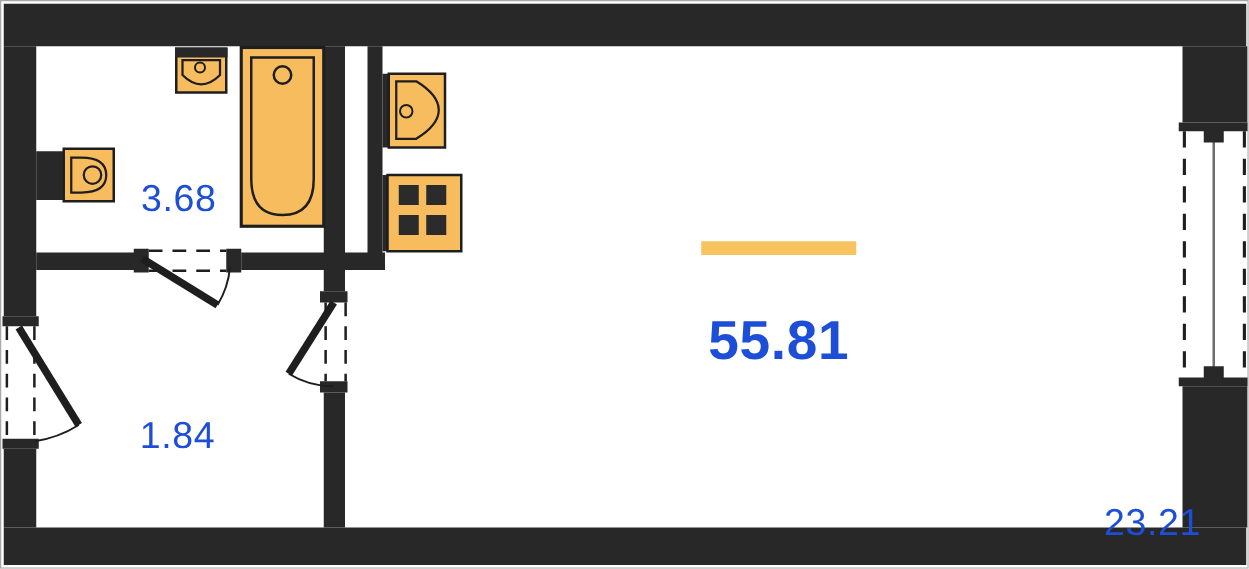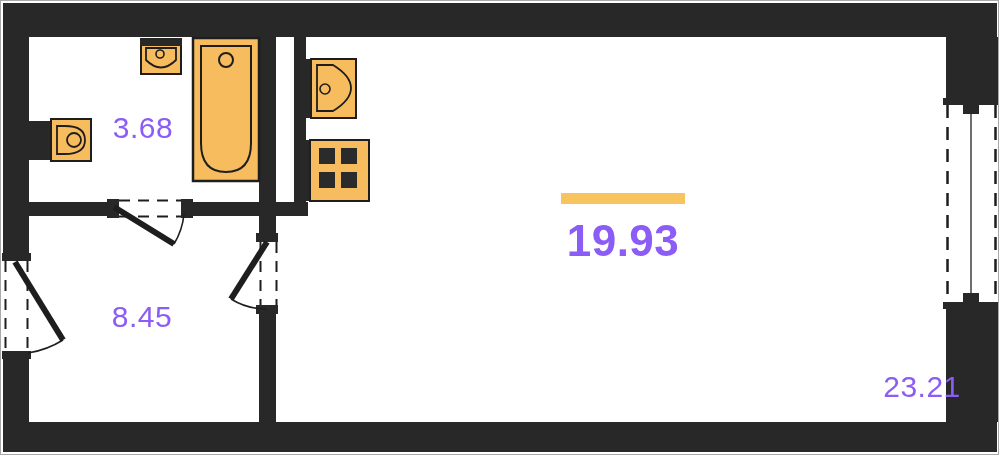--- a/index.html
+++ b/index.html
@@ -10,25 +10,26 @@
     background: #ffffff;
     box-sizing: border-box;
     border: 1px solid #a8a8a8;
     font-family: "Liberation Sans", sans-serif;
     overflow: hidden;
   }
   .plan-svg { position: absolute; left: 0; top: 0; width: 999px; height: 455px; }
   .area-label {
     position: absolute;
     transform: translate(-50%, -50%);
-    color: #8b5cf6;
+    color: #1d4ed8;
     font-size: 30px;
     font-weight: 400;
     letter-spacing: 0.5px;
     white-space: nowrap;
+    margin-top: 32px;
   }
   .area-label.main {
     font-size: 44px;
     font-weight: 700;
   }
   .accent-bar {
     position: absolute;
     left: 560px;
     top: 192px;
     width: 124px;
@@ -133,18 +134,18 @@
       <rect x="305" y="139" width="8" height="61" fill="#282828"></rect>
       <rect x="309" y="139" width="59" height="61" fill="#F7BC5D" stroke="#1E1E1E" stroke-width="2"></rect>
       <rect x="318" y="147" width="16" height="16" fill="#2B2B2B"></rect>
       <rect x="340" y="147" width="16" height="16" fill="#2B2B2B"></rect>
       <rect x="318" y="171" width="16" height="16" fill="#2B2B2B"></rect>
       <rect x="340" y="171" width="16" height="16" fill="#2B2B2B"></rect>
     </g>
   </svg>
 
   <div class="area-label lbl-bathroom">3.68</div>
-  <div class="area-label lbl-hallway">8.45</div>
+  <div class="area-label lbl-hallway">1.84</div>
   <div class="accent-bar"></div>
-  <div class="area-label main lbl-main">19.93</div>
+  <div class="area-label main lbl-main">55.81</div>
   <div class="area-label lbl-secondary">23.21</div>
 
 </div>
 
 </body></html>

